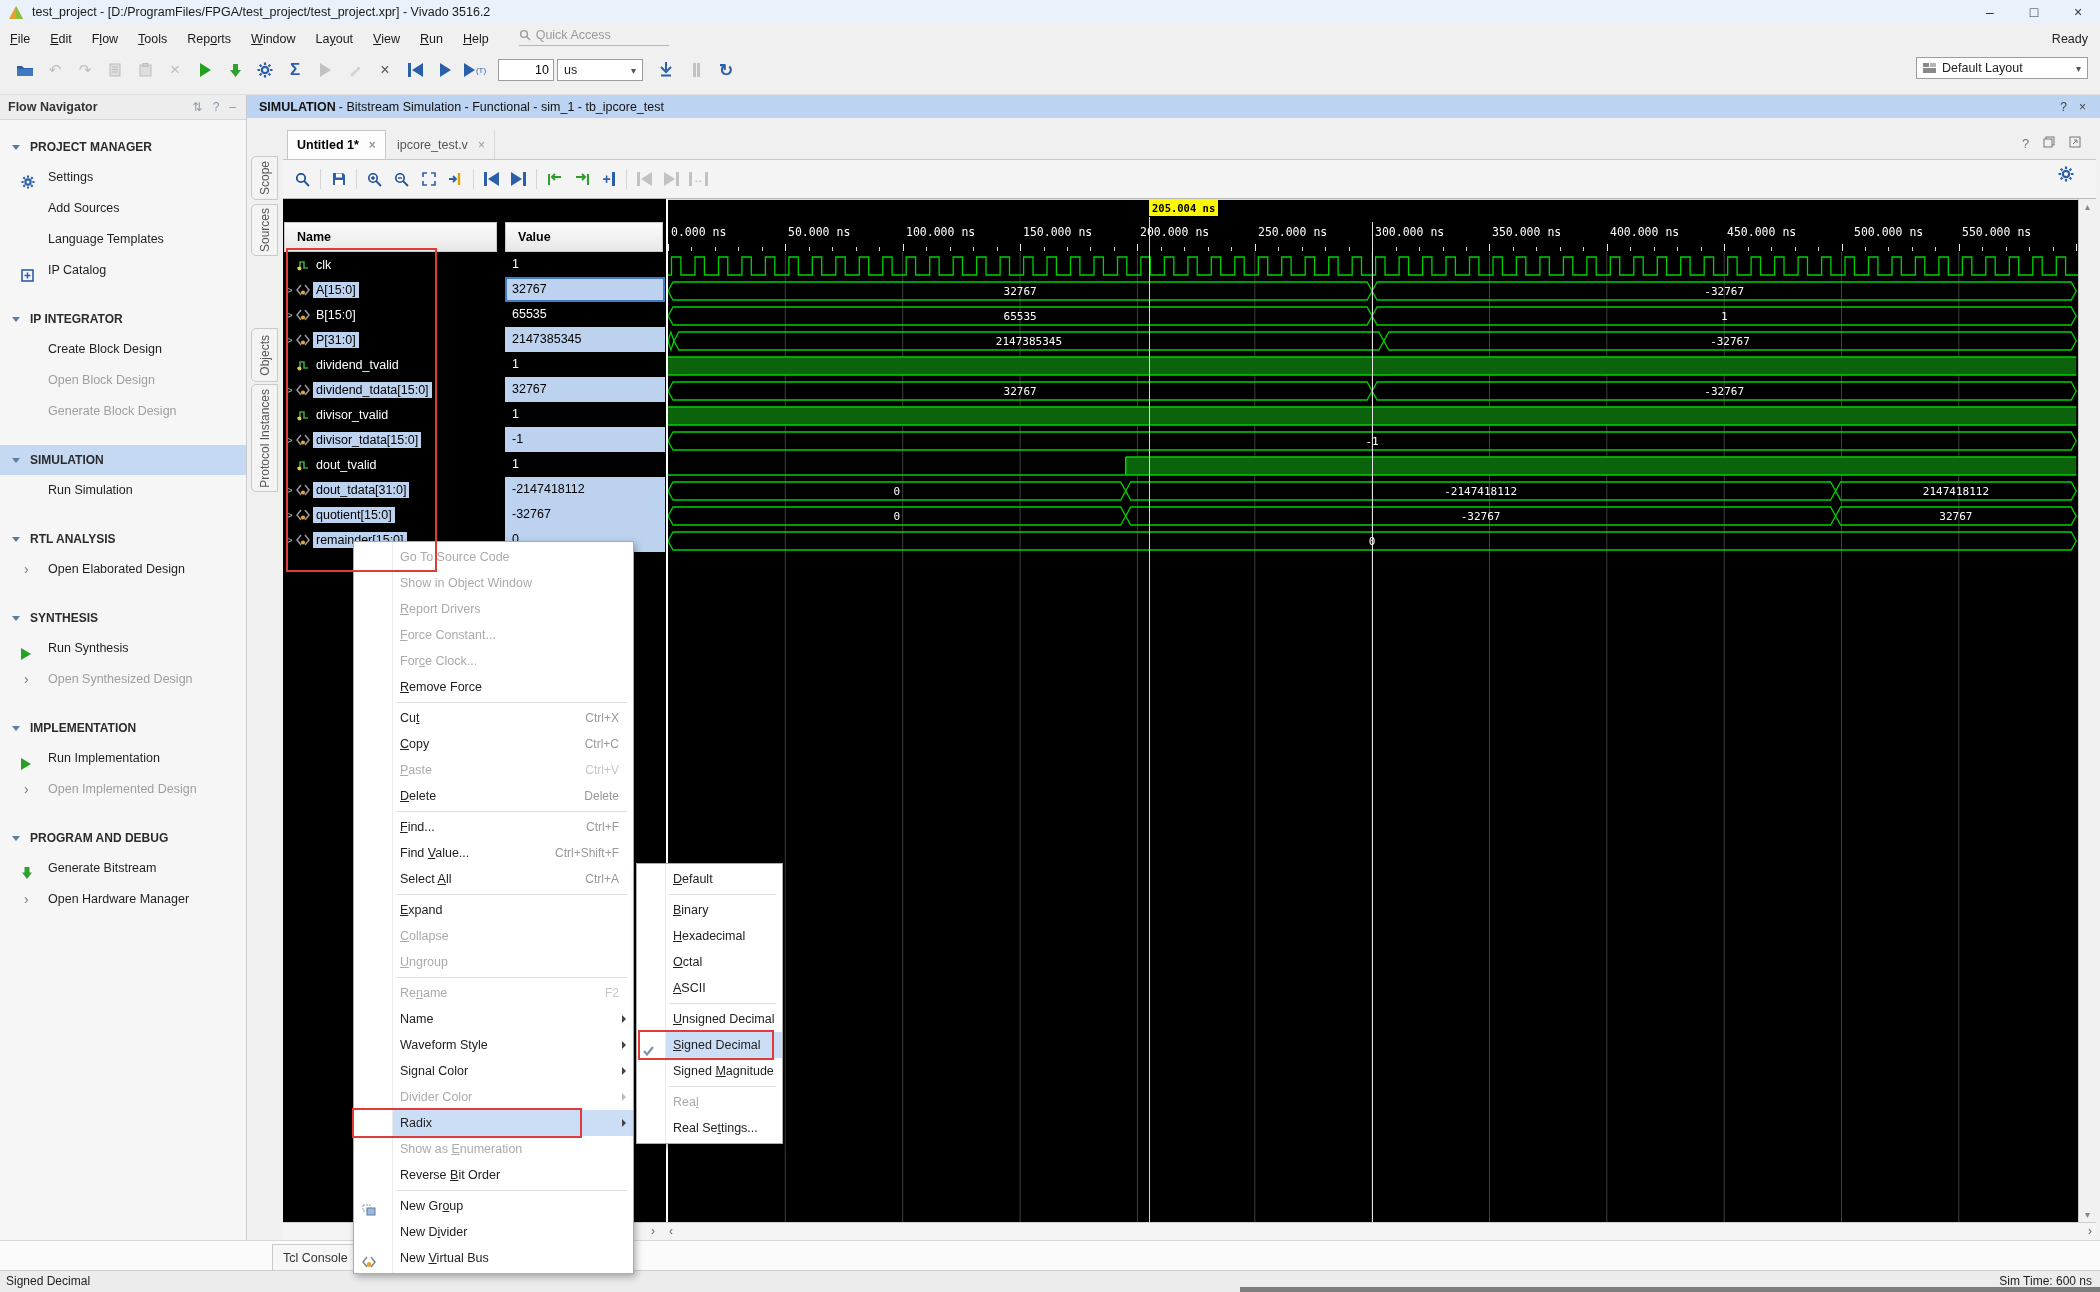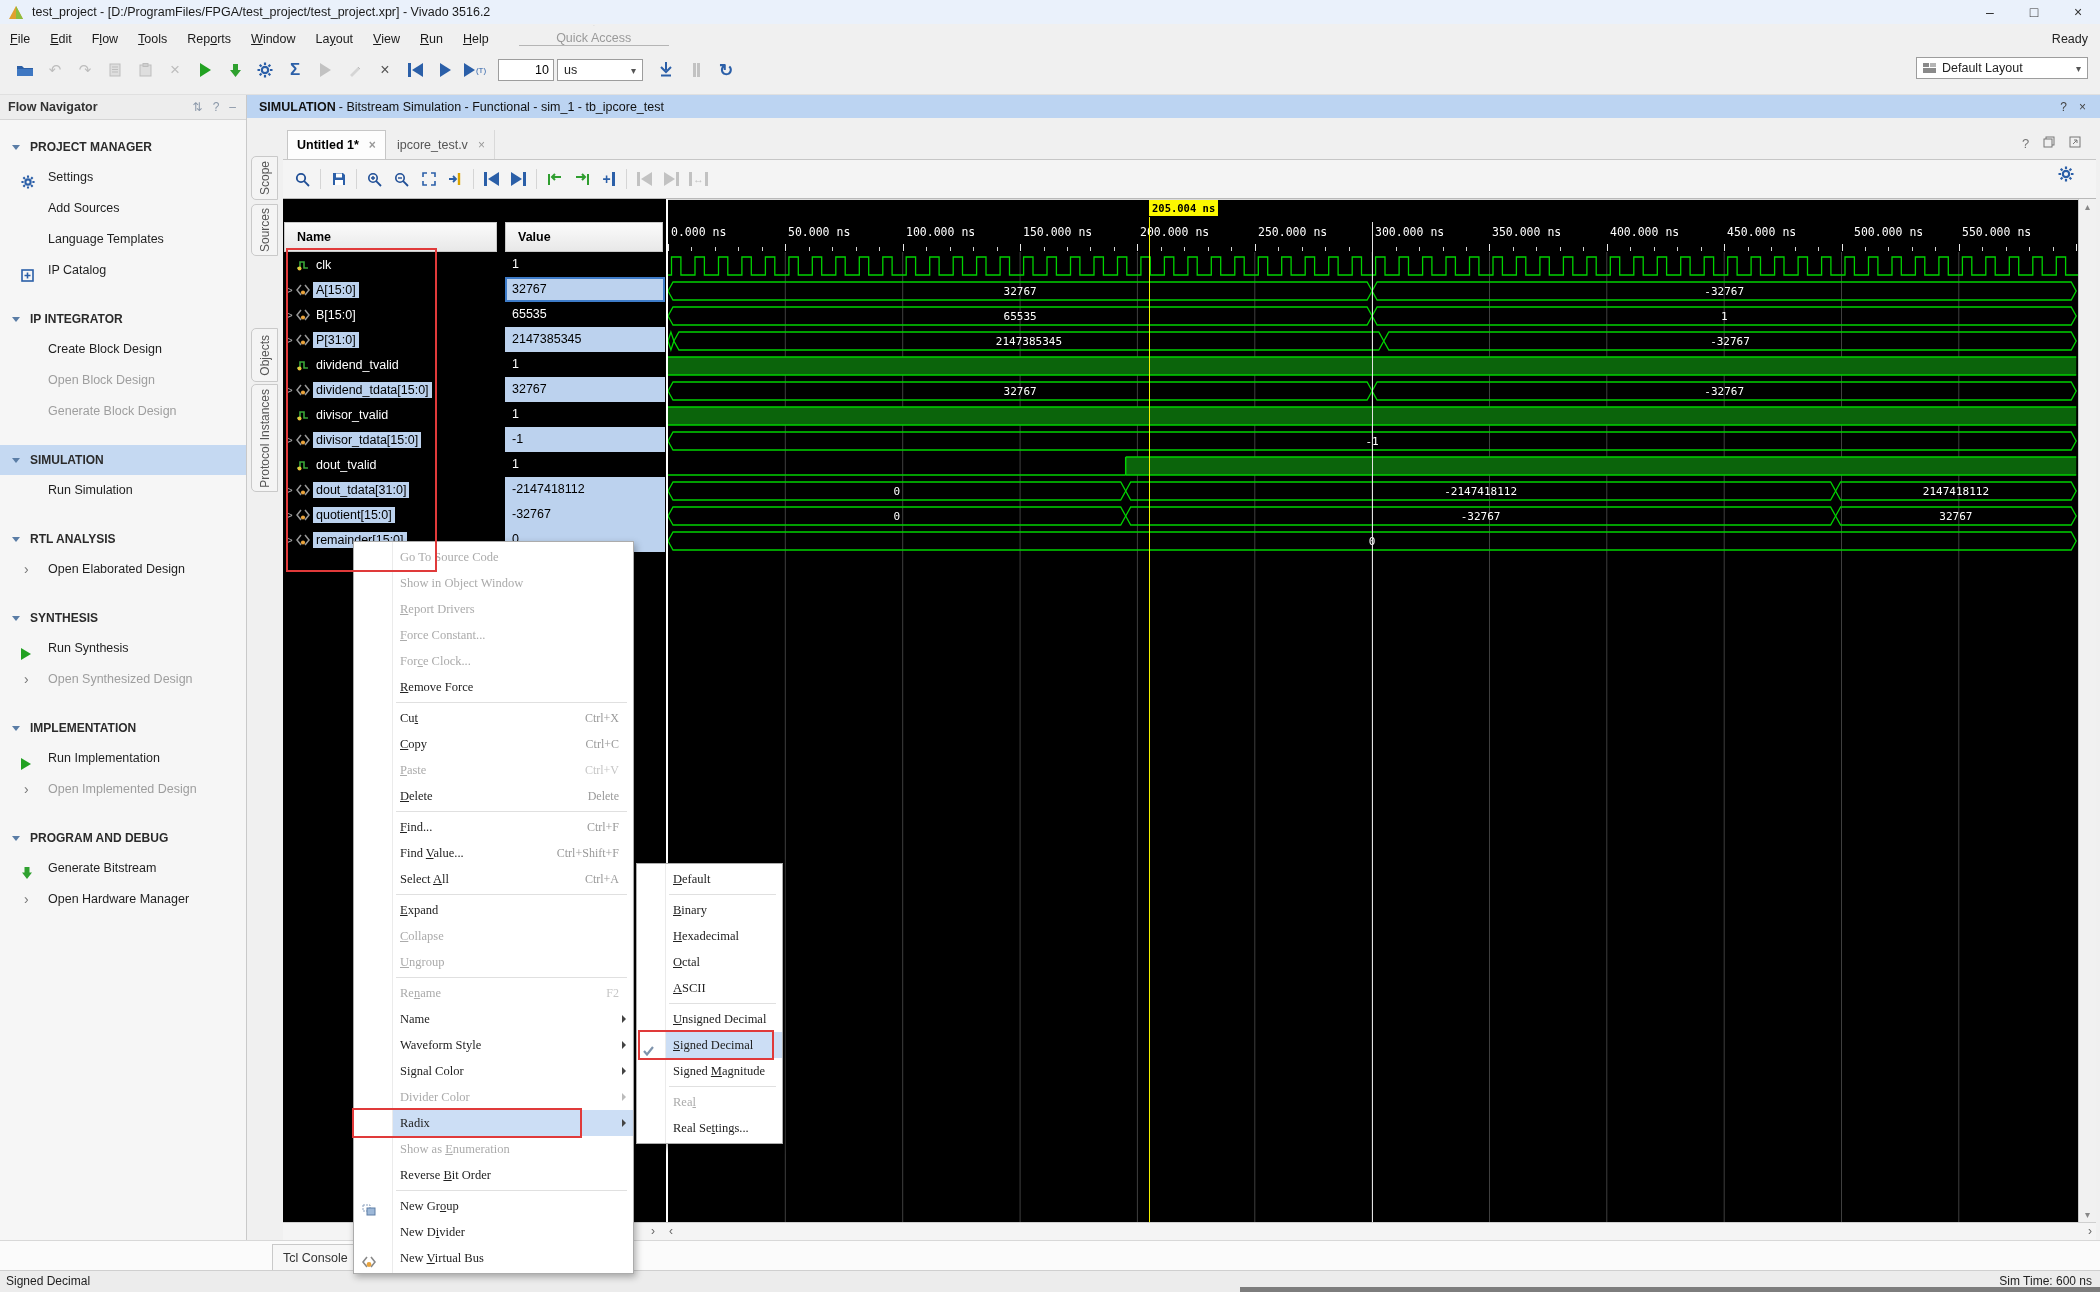--- a/index.html
+++ b/index.html
@@ -9,21 +9,21 @@
   
   #titlebar{position:absolute;left:0;top:0;width:2100px;height:24px;background:#eaf1fb;
     display:flex;align-items:center;font-size:12.5px;color:#1a1a1a;border-bottom:1px solid #dfe6ef;}
   #titlebar .applogo{margin:0 8px 0 8px;display:inline-flex;}
   #winbtns{margin-left:auto;display:flex;}
   .wbtn{width:44px;text-align:center;color:#333;font-size:14px;line-height:23px;}
   #menubar{position:absolute;left:0;top:24px;width:2100px;height:22px;background:#f0f0f0;
     display:flex;align-items:flex-end;font-size:12.5px;color:#1a1a1a;}
   .mitem{padding:0 10px;}
   #quickaccess{margin-left:20px;display:flex;align-items:center;gap:5px;color:#9a9a9a;
-    border-bottom:1px solid #b5b5b5;width:150px;height:20px;flex-direction:column;}
+    border-bottom:1px solid #b5b5b5;width:150px;height:20px;}
   #ready{margin-left:auto;margin-right:12px;color:#222;}
   #toolbar{position:absolute;left:0;top:46px;width:2100px;height:49px;background:#f0f0f0;
     display:flex;align-items:center;padding-left:10px;box-sizing:border-box;border-bottom:1px solid #e0e0e0;}
   .tico{width:30px;height:26px;display:inline-flex;align-items:center;justify-content:center;gap:1px;
     font-size:15px;color:#4a4a4a;position:relative;}
   .tico.dis{color:#bdbdbd;}
   .tri-r{width:0;height:0;border-left:11px solid #22a122;border-top:7px solid transparent;border-bottom:7px solid transparent;display:inline-block;}
   .tri-l{width:0;height:0;border-right:11px solid #2b5fa8;border-top:7px solid transparent;border-bottom:7px solid transparent;display:inline-block;}
   .tri-r.blue{border-left-color:#2b5fa8;}
   .tri-r.gray{border-left-color:#c2c2c2;}
@@ -119,21 +119,21 @@
   #statusleft{position:absolute;left:6px;top:3px;}
   #statusright{position:absolute;right:8px;top:3px;}
   #taskbarsliver{position:absolute;left:1240px;top:1287px;width:860px;height:5px;background:#7d7d7d;}
   
   .menu{position:absolute;background:#fff;border:1px solid #acacac;box-shadow:2px 3px 7px rgba(0,0,0,.3);
     padding:2px 0;box-sizing:border-box;}
   .menu:before{content:'';position:absolute;left:38px;top:0;bottom:0;width:1px;background:#ebebeb;}
   #ctxmenu{left:353px;top:541px;width:281px;z-index:40;}
   #radixmenu{left:636px;top:863px;width:147px;z-index:41;}
   #radixmenu:before{left:28px;}
-  .mi{height:26px;line-height:26px;font-size:12.5px;color:#222;margin-left:39px;padding-left:7px;position:relative;white-space:nowrap;font-family:Liberation Serif, serif;}
+  .mi{height:26px;line-height:26px;font-size:12.5px;color:#222;margin-left:39px;padding-left:7px;position:relative;white-space:nowrap;}
   #radixmenu .mi{margin-left:29px;}
   .mi.dis{color:#ababab;}
   .mi.hl{background:#ccdef5;}
   .msc{position:absolute;right:14px;color:#999;font-size:12px;}
   .mi.dis .msc{color:#c6c6c6;}
   .msep{height:1px;background:#e0e0e0;margin:2px 6px 2px 42px;}
   #radixmenu .msep{margin-left:32px;}
   .marr{position:absolute;right:7px;top:9px;width:0;height:0;border-left:4px solid #444;
     border-top:4px solid transparent;border-bottom:4px solid transparent;}
   .mi.dis .marr{border-left-color:#bbb;}

